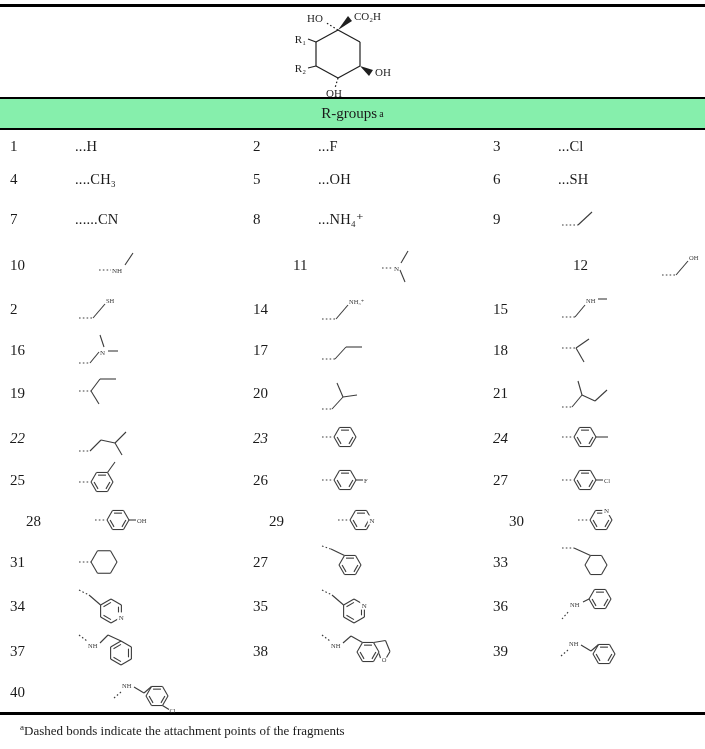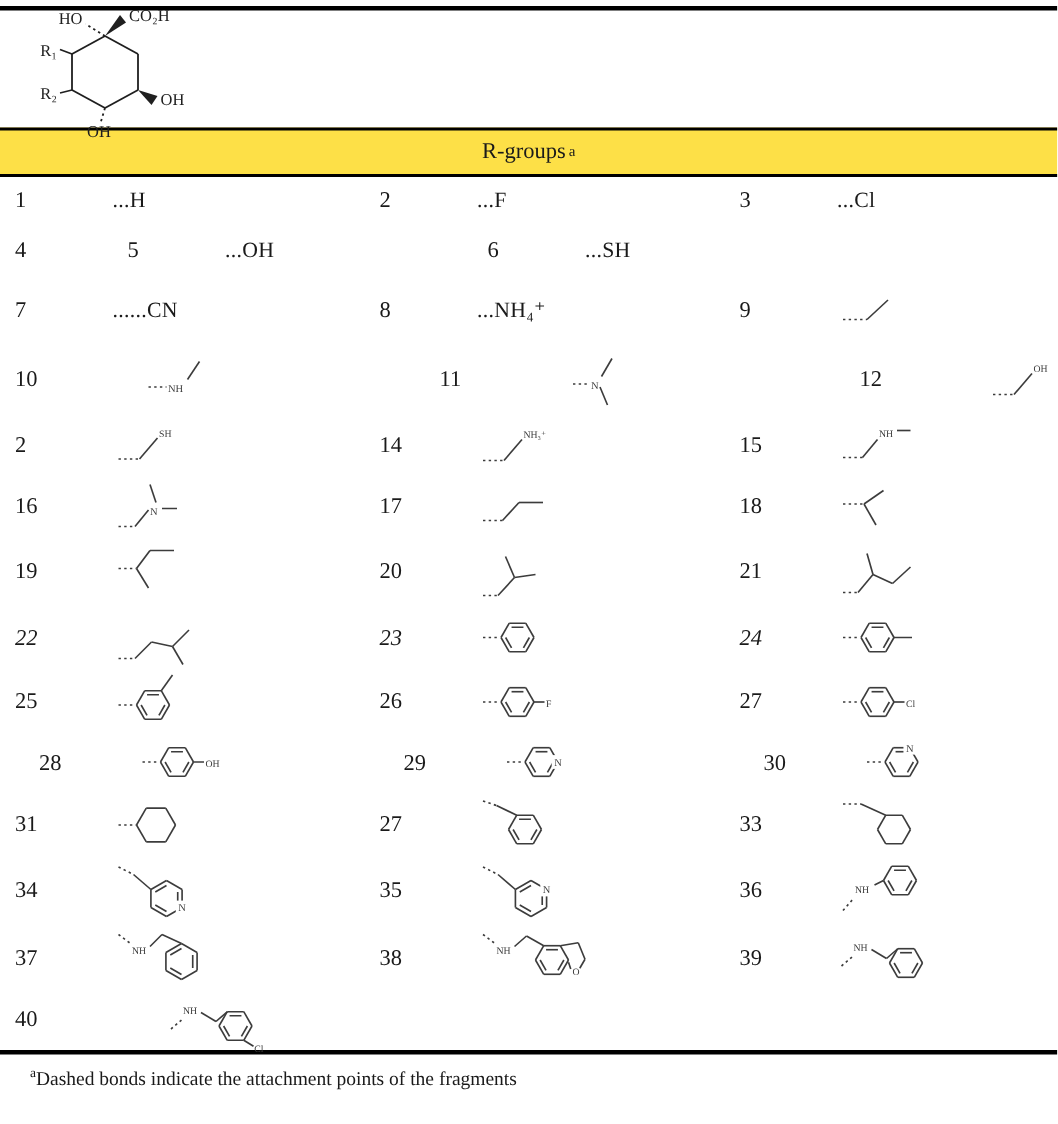--- a/index.html
+++ b/index.html
@@ -1,21 +1,21 @@
 <!DOCTYPE html>
 <html><head>
 <meta charset="utf-8">
 <style>
   html,body{margin:0;padding:0;background:#fff;}
   #page{width:705px;height:749px;background:#fff;position:relative;
         font-family:"Liberation Serif","DejaVu Serif",serif;color:#1a1a1a;overflow:hidden;}
   .top-rule{margin-top:4px;border-top:3.5px solid #000;}
   .bottom-rule{border-top:3px solid #000;}
-  .scaffold-wrap{height:78px;display:flex;justify-content:flex-start;align-items:center;}
-  .header-band{height:29px;background:#fde047;border-top:2.5px solid #000;border-bottom:2.5px solid #000;
+  .scaffold-wrap{height:90px;display:flex;justify-content:center;align-items:center;}
+  .header-band{height:29px;background:#86efac;border-top:2.5px solid #000;border-bottom:2.5px solid #000;
                display:flex;justify-content:center;align-items:center;font-size:15px;}
   .header-band sup{font-size:10px;margin-left:2px;}
   .trow{display:flex;align-items:center;width:705px;}
   .c-num{width:75px;padding-left:10px;box-sizing:border-box;font-size:15px;flex:none;}
   .c-val{box-sizing:border-box;flex:none;display:flex;align-items:center;}
   .c1{width:168px;} .c2{width:165px;} .c3{width:147px;}
   .cellText{font-size:14.5px;letter-spacing:.2px;}
   .struct svg{display:block;}
   .footnote{margin-top:7px;padding-left:20px;font-size:13px;}
   .footnote sup{font-size:9px;}
@@ -63,20 +63,23 @@
         <div class="c-val c2">
           <span class="cellText">...F</span>
         </div>
         <div class="c-num">3</div>
         <div class="c-val c3">
           <span class="cellText">...Cl</span>
         </div>
       </div>
       <div class="trow" style="height: 34px;">
         <div class="c-num">4</div>
+        <div class="c-val c1">
+          <span class="cellText">....CH₃</span>
+        </div>
         <div class="c-num">5</div>
         <div class="c-val c2">
           <span class="cellText">...OH</span>
         </div>
         <div class="c-num">6</div>
         <div class="c-val c3">
           <span class="cellText">...SH</span>
         </div>
       </div>
       <div class="trow" style="height: 47px;">

